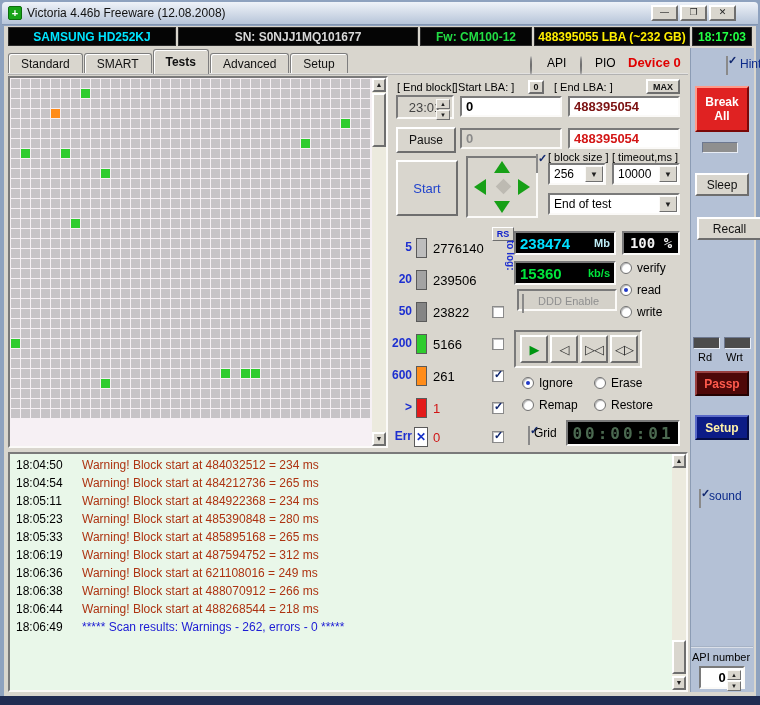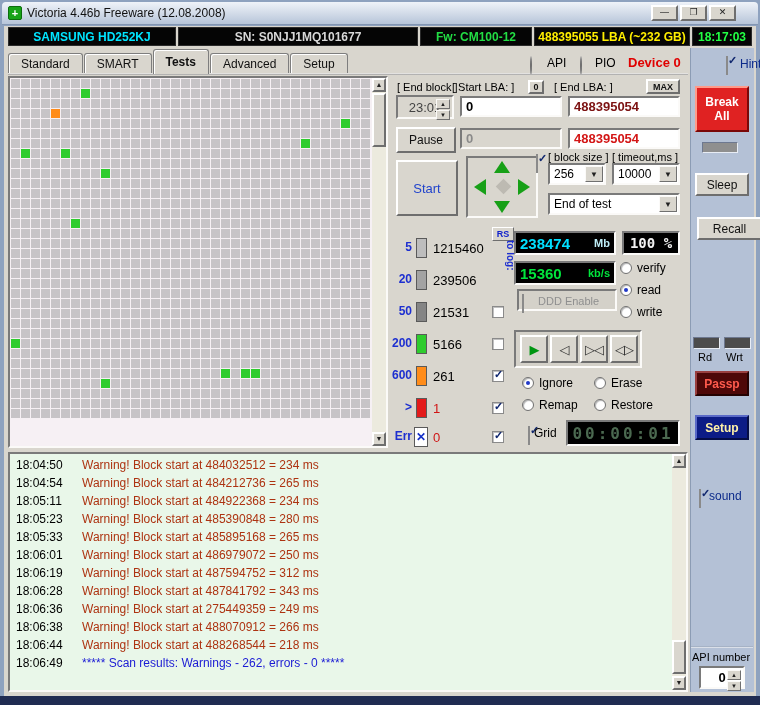--- a/index.html
+++ b/index.html
@@ -1460,31 +1460,31 @@
 <div class="dd" style="left:548px;top:193px;width:132px;height:22px">
     <span>End of test</span>
   </div>
 
 
 <div class="rs-btn">RS</div>
 <div class="legend-rows">
     <div class="leg-row" style="top: 11px;">
       <span class="leg-label">5</span>
       <span class="leg-swatch" style="background: rgb(189, 189, 189);"></span>
-      <span class="leg-count" style="color: rgb(0, 0, 0);">1215460</span>
+      <span class="leg-count" style="color: rgb(0, 0, 0);">2776140</span>
     </div>
     <div class="leg-row" style="top: 43px;">
       <span class="leg-label">20</span>
       <span class="leg-swatch" style="background: rgb(163, 163, 163);"></span>
       <span class="leg-count" style="color: rgb(0, 0, 0);">239506</span>
     </div>
     <div class="leg-row" style="top: 75px;">
       <span class="leg-label">50</span>
       <span class="leg-swatch" style="background: rgb(133, 133, 133);"></span>
-      <span class="leg-count" style="color: rgb(0, 0, 0);">21531</span>
+      <span class="leg-count" style="color: rgb(0, 0, 0);">23822</span>
       <span class="cb leg-cb"></span>
     </div>
     <div class="leg-row" style="top: 107px;">
       <span class="leg-label">200</span>
       <span class="leg-swatch" style="background: rgb(46, 204, 46);"></span>
       <span class="leg-count" style="color: rgb(0, 0, 0);">5166</span>
       <span class="cb leg-cb"></span>
     </div>
     <div class="leg-row" style="top: 139px;">
       <span class="leg-label">600</span>
@@ -1580,34 +1580,26 @@
       </div>
       <div class="log-row">
         <span class="log-time">18:05:23</span>
         <span class="log-msg warn">Warning! Block start at 485390848 = 280 ms</span>
       </div>
       <div class="log-row">
         <span class="log-time">18:05:33</span>
         <span class="log-msg warn">Warning! Block start at 485895168 = 265 ms</span>
       </div>
       <div class="log-row">
-        <span class="log-time">18:06:01</span>
-        <span class="log-msg warn">Warning! Block start at 486979072 = 250 ms</span>
-      </div>
-      <div class="log-row">
         <span class="log-time">18:06:19</span>
         <span class="log-msg warn">Warning! Block start at 487594752 = 312 ms</span>
       </div>
       <div class="log-row">
-        <span class="log-time">18:06:28</span>
-        <span class="log-msg warn">Warning! Block start at 487841792 = 343 ms</span>
-      </div>
-      <div class="log-row">
         <span class="log-time">18:06:36</span>
-        <span class="log-msg warn">Warning! Block start at 275449359 = 249 ms</span>
+        <span class="log-msg warn">Warning! Block start at 621108016 = 249 ms</span>
       </div>
       <div class="log-row">
         <span class="log-time">18:06:38</span>
         <span class="log-msg warn">Warning! Block start at 488070912 = 266 ms</span>
       </div>
       <div class="log-row">
         <span class="log-time">18:06:44</span>
         <span class="log-msg warn">Warning! Block start at 488268544 = 218 ms</span>
       </div>
       <div class="log-row">

